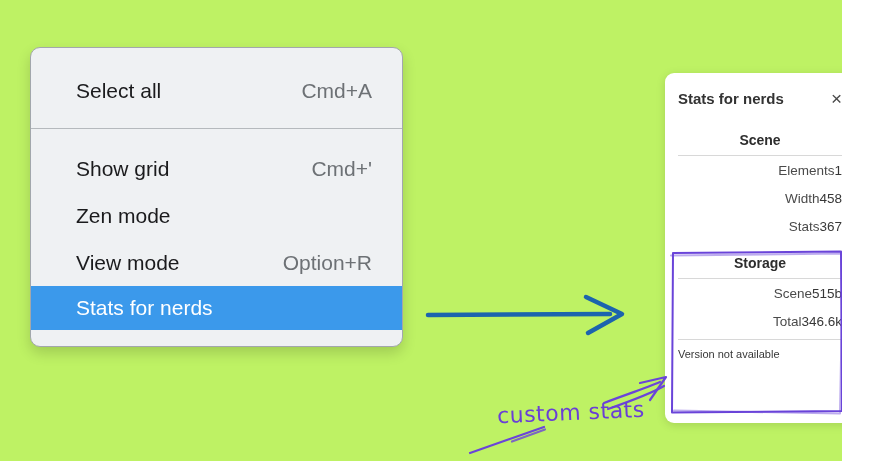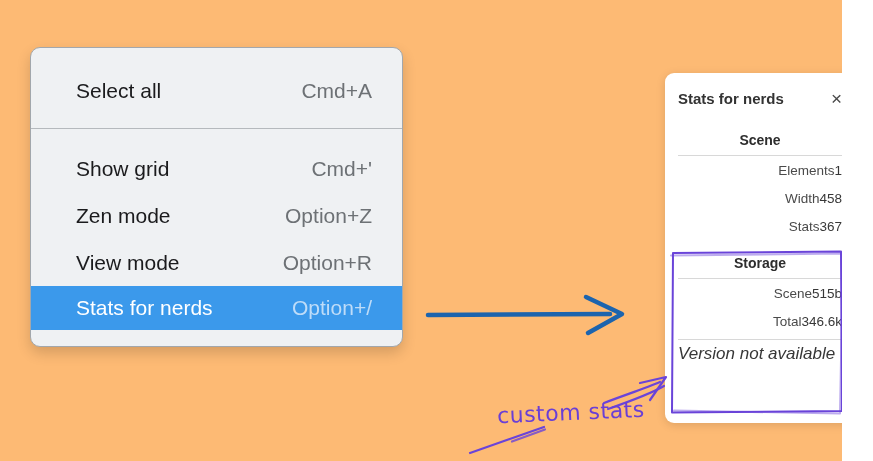--- a/index.html
+++ b/index.html
@@ -1,18 +1,18 @@
 <!DOCTYPE html>
 <html><head>
 <meta charset="utf-8">
 <style>
   html,body { margin:0; padding:0; background:#ffffff; }
   .canvas {
     position:relative; width:842px; height:461px; overflow:hidden;
-    background:#fdba74;
+    background:#bef264;
     font-family:"Liberation Sans", sans-serif;
   }
 
   
   .context-menu {
     position:absolute; left:30px; top:47px; width:373px; height:300px;
     box-sizing:border-box;
     background:#eff1f3;
     border:1.5px solid #a2a7ac;
     border-radius:10px;
@@ -53,21 +53,21 @@
   }
   .sec-header.mt-storage { margin-top:12px; }
   .sec-header.mt-version { margin-top:8px; }
   .divider { border:none; border-top:1px solid #d8d8d8; margin:4px 0 0; }
   .stat-row {
     display:flex; justify-content:flex-end; align-items:center;
     height:28px; font-size:13.5px;
   }
   .stat-label { color:#4a4a4a; }
   .stat-value { color:#373737; }
-  .note { height:28px; line-height:28px; font-size:17px; color:#373737;font-style:italic; }
+  .note { height:28px; line-height:28px; font-size:11px; color:#373737; }
 
   
   .overlay { position:absolute; left:0; top:0; width:873px; height:461px; pointer-events:none; }
   .annotation-label {
     position:absolute; left:497px; top:400px;
     font-family:"DejaVu Sans", cursive;
     font-size:22px; letter-spacing:.5px; color:#6a3fd6;
     transform:rotate(-2.5deg);
     white-space:nowrap;
   }
@@ -85,29 +85,27 @@
       </div>
     </div>
     <div class="menu-separator"></div>
     <div class="menu-section bottom">
       <div class="menu-item">
         <span class="mi-label">Show grid</span>
         <span class="mi-shortcut">Cmd+'</span>
       </div>
       <div class="menu-item">
         <span class="mi-label">Zen mode</span>
-        <span class="mi-shortcut">Option+Z</span>
       </div>
       <div class="menu-item">
         <span class="mi-label">View mode</span>
         <span class="mi-shortcut">Option+R</span>
       </div>
       <div class="menu-item highlighted">
         <span class="mi-label">Stats for nerds</span>
-        <span class="mi-shortcut">Option+/</span>
       </div>
     </div>
   </div>
 
   <div class="stats-panel">
     <div class="panel-header">
       <span class="panel-title">Stats for nerds</span>
       <button class="close-btn">
         <span>×</span>
       </button>

